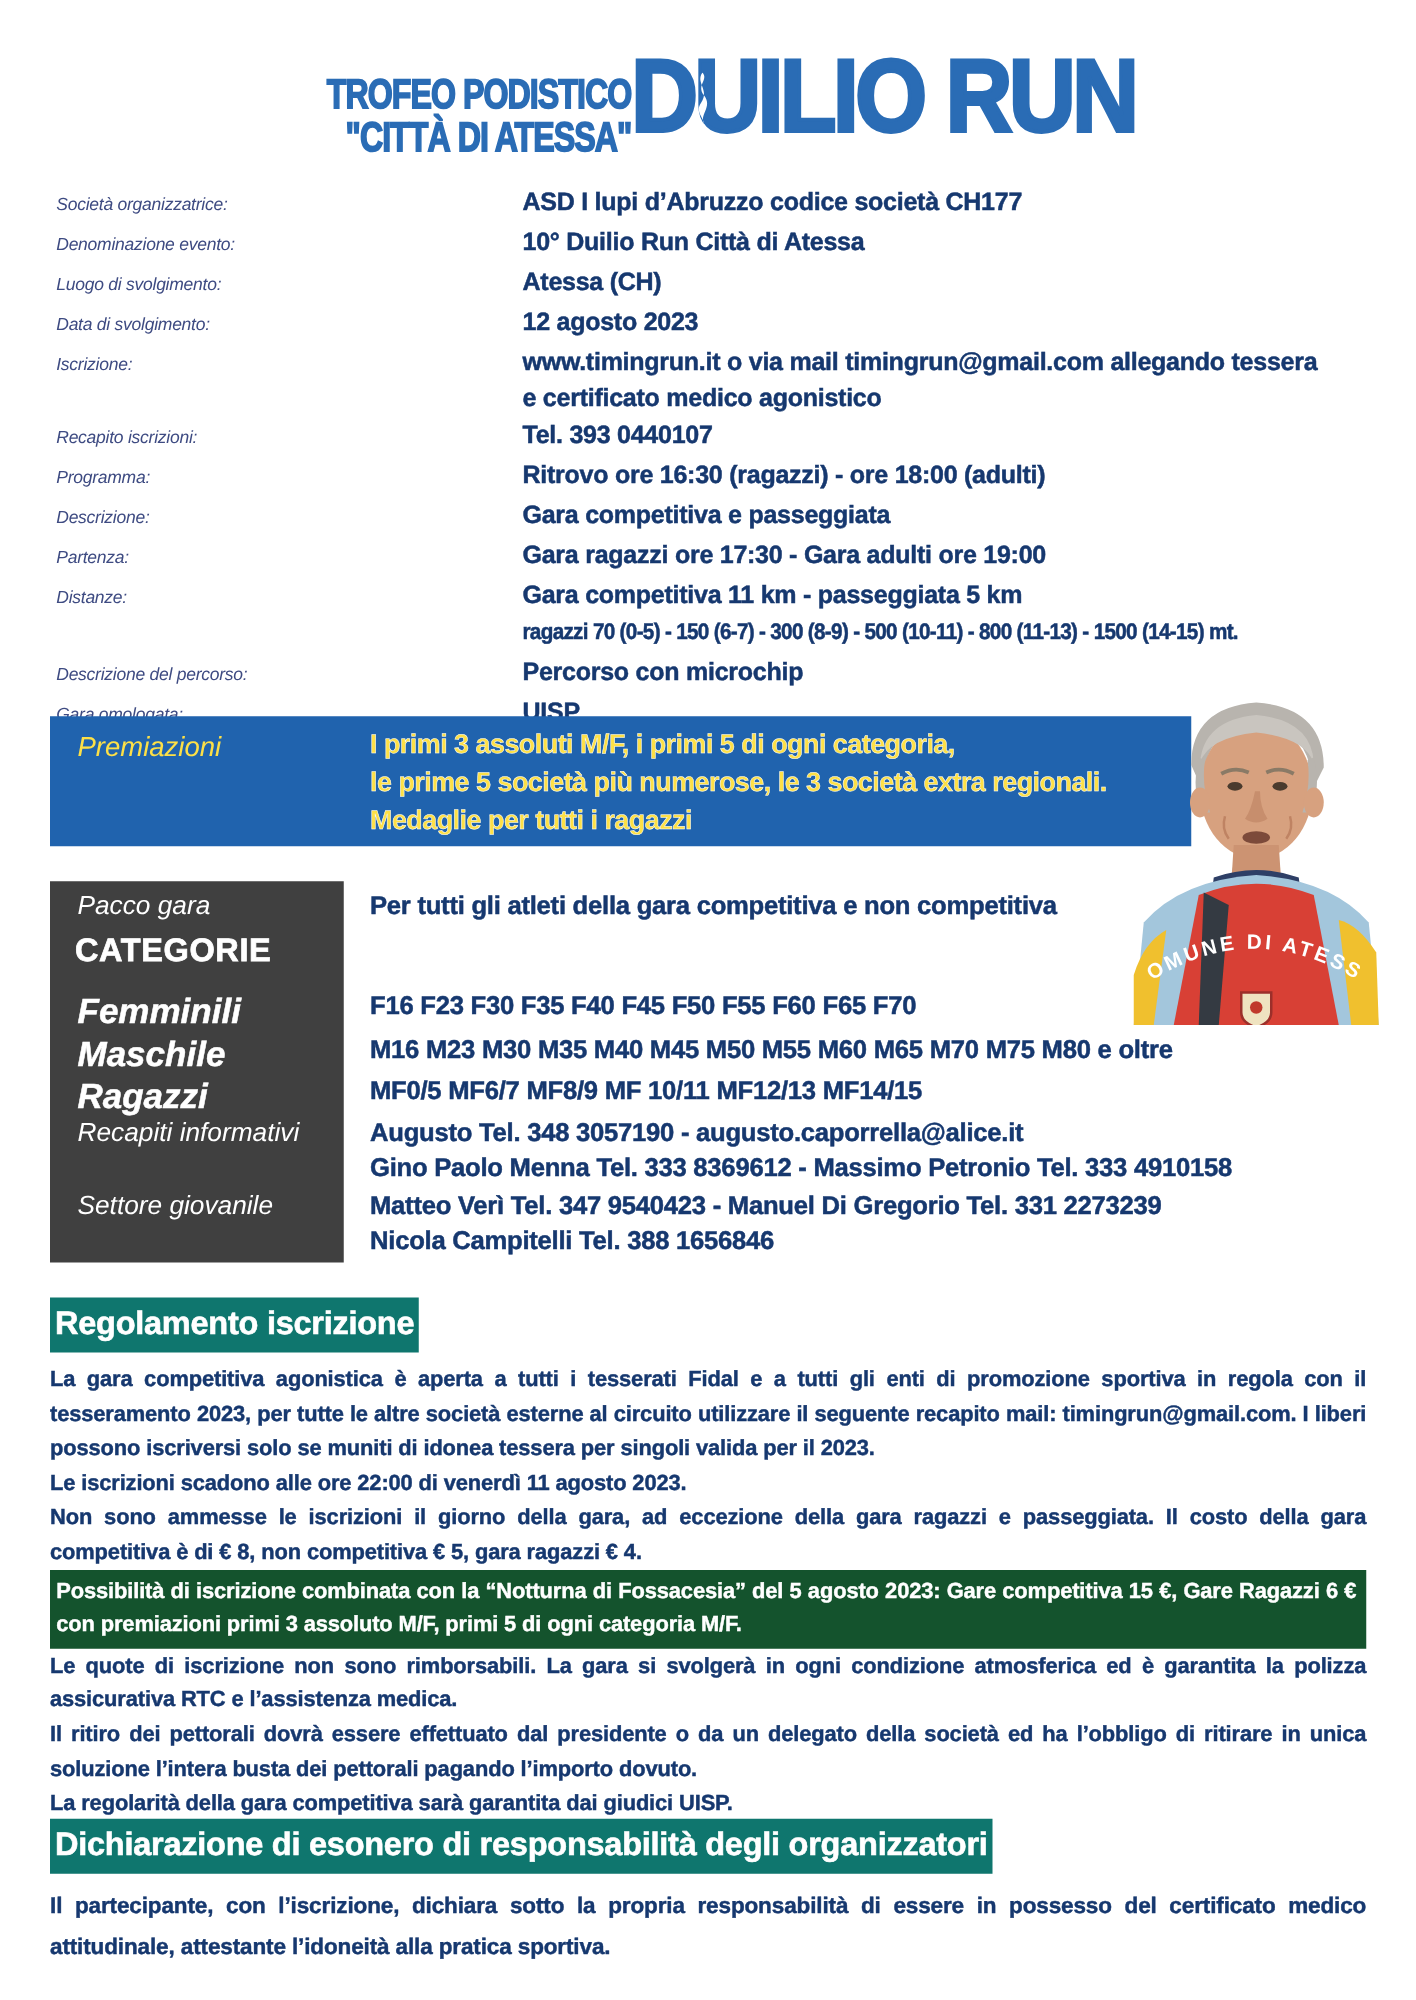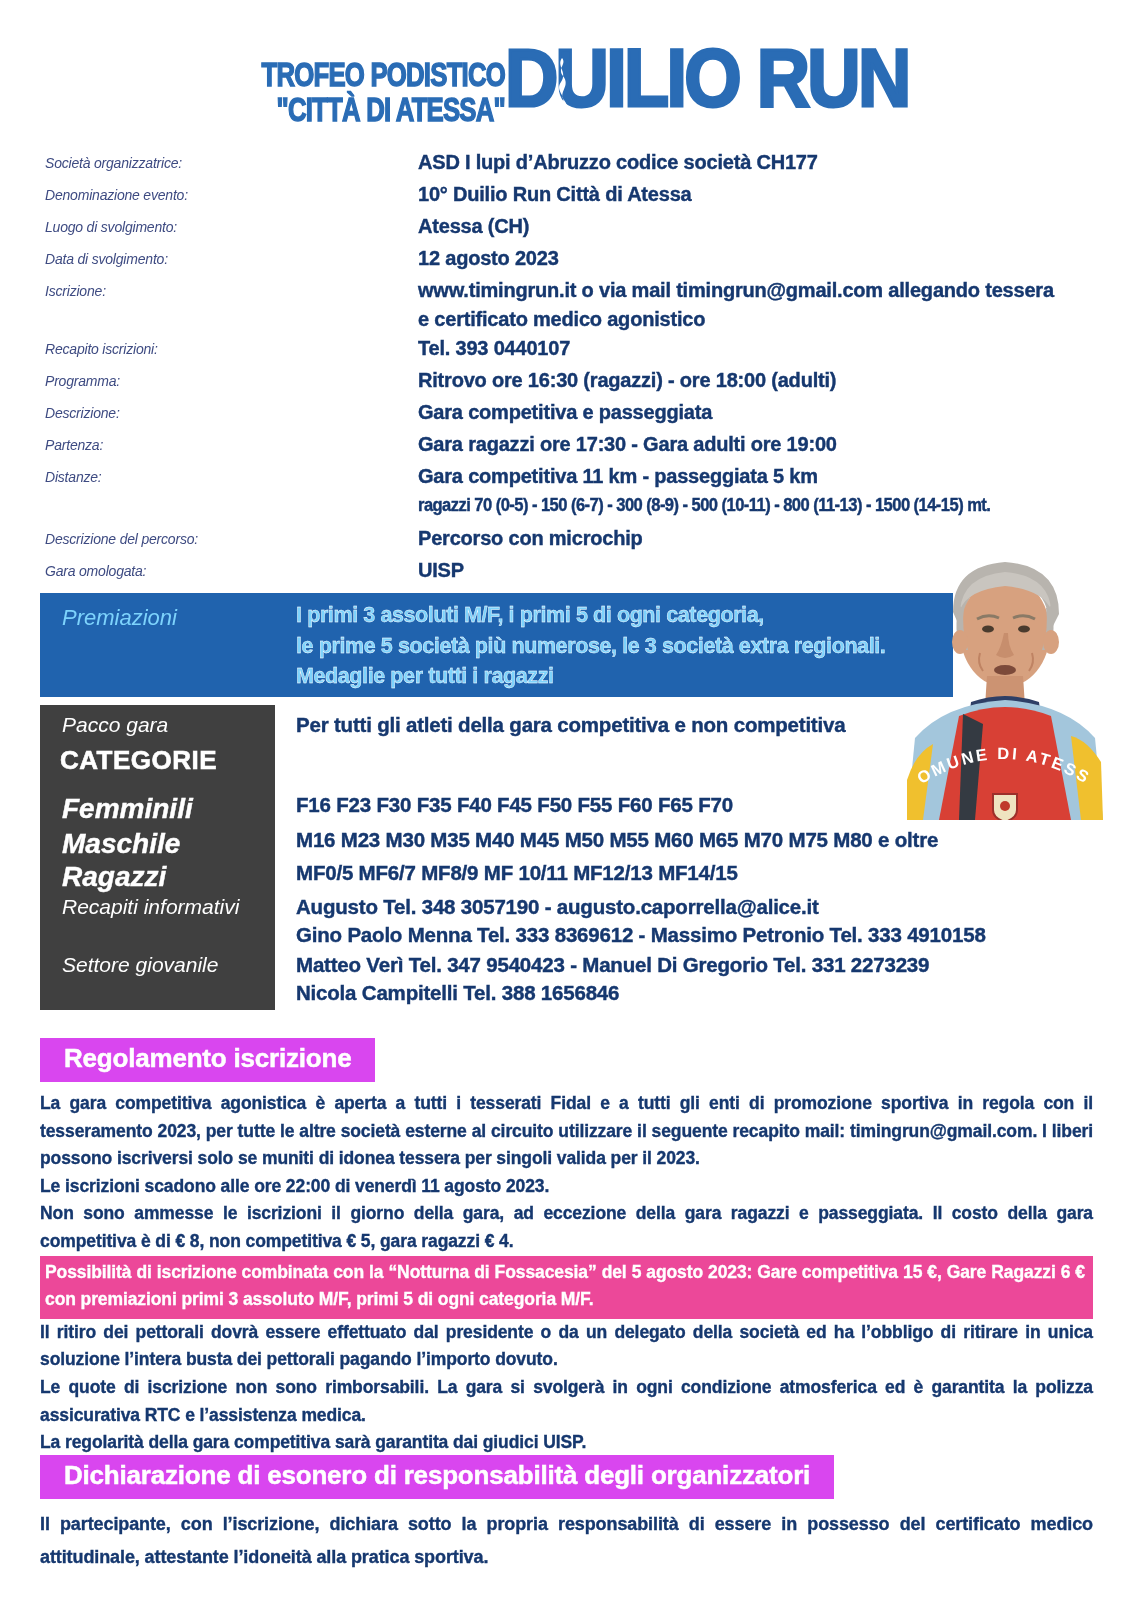--- a/index.html
+++ b/index.html
@@ -20,47 +20,47 @@
   .irow{display:flex;height:32px;align-items:flex-start;}
   .irow.t58{height:58px}.irow.t62{height:62px}
   .ilabel{width:373px;flex:none;font-style:italic;font-size:14px;color:#3e4b82;line-height:30px;
           padding-left:5px;letter-spacing:-.2px;}
   .ivalwrap{flex:1;min-width:0;}
   .ival{font-weight:700;color:#16386f;font-size:20px;line-height:29px;letter-spacing:-.2px;
         -webkit-text-stroke:.4px #16386f;}
   .cond{font-size:18px;letter-spacing:-.6px;transform:scaleX(.92);transform-origin:0 0;white-space:nowrap;}
 
   
-  .prem{position:absolute;left:40px;top:593px;width:913px;height:104px;background:#2063ae;color:#7dd3fc;z-index:1;}
+  .prem{position:absolute;left:40px;top:573px;width:913px;height:104px;background:#2063ae;color:#fde047;z-index:1;}
   .prem-label{position:absolute;left:22px;top:12px;font-style:italic;font-size:22px;}
   .prem-text{position:absolute;left:256px;top:7px;width:660px;font-weight:700;font-size:21.5px;
              line-height:30.5px;letter-spacing:-.4px;-webkit-text-stroke:.4px #ffffff;}
 
   
   .photo{position:absolute;left:875px;top:540px;width:258px;height:280px;z-index:5;}
 
   
   .mid{position:absolute;left:40px;top:705px;width:1053px;height:305px;}
   .midbox{position:absolute;left:0;top:0;width:235px;height:305px;background:#404040;color:#fff;}
   .wlab{position:absolute;left:22px;font-style:italic;font-size:21px;}
   .wcat{position:absolute;left:20px;font-weight:700;font-size:26px;letter-spacing:.5px;-webkit-text-stroke:.6px #fff;}
   .wbold{position:absolute;left:22px;font-weight:700;font-style:italic;font-size:28px;-webkit-text-stroke:.4px #fff;}
   .mval{position:absolute;left:256px;font-weight:700;color:#16386f;font-size:20.5px;letter-spacing:-.2px;
         -webkit-text-stroke:.4px #16386f;white-space:nowrap;}
 
   
   .reg{position:absolute;left:40px;top:1038px;width:1053px;color:#16386f;}
   .dich{position:absolute;left:40px;top:1455px;width:1053px;color:#16386f;}
-  .band{display:inline-block;background:#d946ef;color:#fff;font-weight:700;font-size:26px;
-        padding:5px 24px 8px;letter-spacing:-.2px;-webkit-text-stroke:.5px #ffffff;}
+  .band{display:inline-block;background:#0f766e;color:#fff;font-weight:700;font-size:26px;
+        padding:5px 4px 8px;letter-spacing:-.2px;-webkit-text-stroke:.5px #ffffff;}
   .reg p,.dich p{margin:0;font-weight:700;font-size:17.5px;line-height:27.6px;text-align:justify;
         letter-spacing:-.1px;-webkit-text-stroke:.35px #16386f;}
   .reg p.first{margin-top:8px;}
   .dich p{font-size:18px;line-height:33px;margin-top:9px;-webkit-text-stroke:.35px #16386f;}
-  .hl{background:#ec4899;color:#fff!important;padding:3px 8px 5px 5px;-webkit-text-stroke:.35px #ffffff!important;}
+  .hl{background:#14532d;color:#fff!important;padding:3px 8px 5px 5px;-webkit-text-stroke:.35px #ffffff!important;}
 </style>
 </head>
 <body>
 
 <div class="page">
 
   <div class="logo-left">
     <div>TROFEO PODISTICO</div>
     <div>"CITTÀ DI ATESSA"</div>
   </div>
@@ -209,22 +209,22 @@
     <div class="mval" style="top:248px">Matteo Verì Tel. 347 9540423 - Manuel Di Gregorio Tel. 331 2273239</div>
     <div class="mval" style="top:276px">Nicola Campitelli Tel. 388 1656846</div>
   </div>
 
   <div class="reg">
     <div class="band">Regolamento iscrizione</div>
     <p class="first">La gara competitiva agonistica è aperta a tutti i tesserati Fidal e a tutti gli enti di promozione sportiva in regola con il tesseramento 2023, per tutte le altre società esterne al circuito utilizzare il seguente recapito mail: timingrun@gmail.com. I liberi possono iscriversi solo se muniti di idonea tessera per singoli valida per il 2023.</p>
     <p>Le iscrizioni scadono alle ore 22:00 di venerdì 11 agosto 2023.</p>
     <p>Non sono ammesse le iscrizioni il giorno della gara, ad eccezione della gara ragazzi e passeggiata. Il costo della gara competitiva è di € 8, non competitiva € 5, gara ragazzi € 4.</p>
     <p class="hl">Possibilità di iscrizione combinata con la “Notturna di Fossacesia” del 5 agosto 2023: Gare competitiva 15 €, Gare Ragazzi 6 € con premiazioni primi 3 assoluto M/F, primi 5 di ogni categoria M/F.</p>
+    <p>Le quote di iscrizione non sono rimborsabili. La gara si svolgerà in ogni condizione atmosferica ed è garantita la polizza assicurativa RTC e l’assistenza medica.</p>
     <p>Il ritiro dei pettorali dovrà essere effettuato dal presidente o da un delegato della società ed ha l’obbligo di ritirare in unica soluzione l’intera busta dei pettorali pagando l’importo dovuto.</p>
-    <p>Le quote di iscrizione non sono rimborsabili. La gara si svolgerà in ogni condizione atmosferica ed è garantita la polizza assicurativa RTC e l’assistenza medica.</p>
     <p>La regolarità della gara competitiva sarà garantita dai giudici UISP.</p>
   </div>
 
   <div class="dich">
     <div class="band">Dichiarazione di esonero di responsabilità degli organizzatori</div>
     <p>Il partecipante, con l’iscrizione, dichiara sotto la propria responsabilità di essere in possesso del certificato medico attitudinale, attestante l’idoneità alla pratica sportiva.</p>
   </div>
 
 </div>
 

